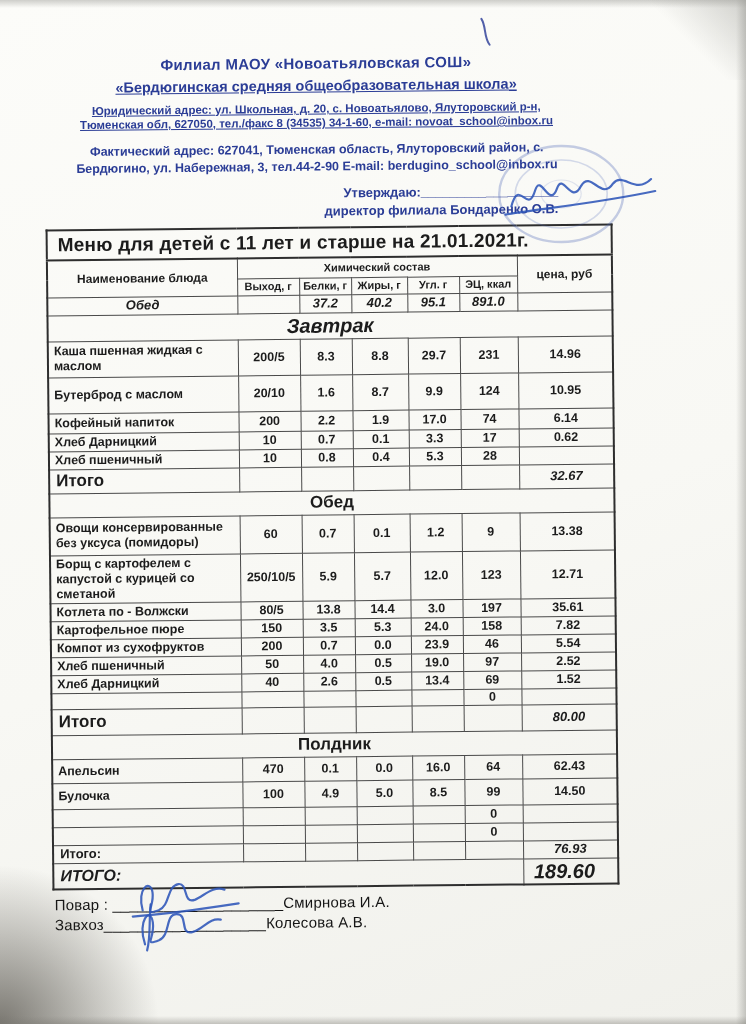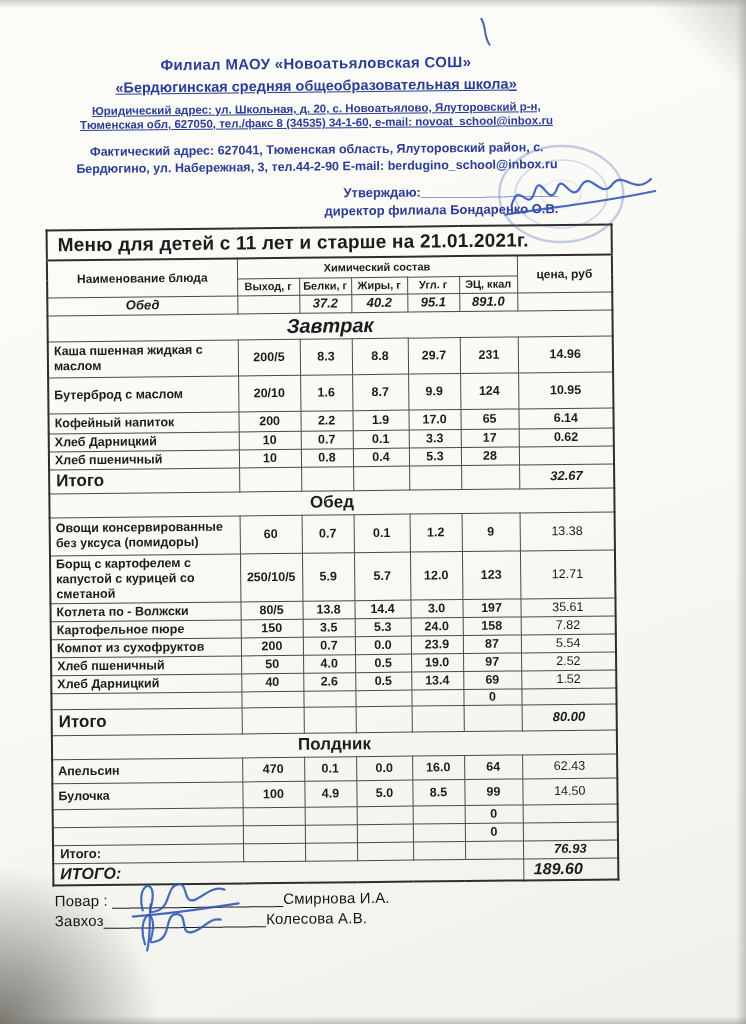--- a/index.html
+++ b/index.html
@@ -49,22 +49,22 @@
   td.h-chem { font-size: 11px; }
   td.h-sub { font-size: 11px; margin-top: 28px; }
   td.h-price { font-size: 12px; }
   tr.day td { font-style: italic; font-size: 13px; }
   td.sec { font-size: 17px; font-weight: bold; }
   td.sec-i { font-size: 20px; font-style: italic; }
   td.tot { text-align: left; font-size: 17px; padding-left: 6px; }
   td.tot-sm { font-size: 13px; }
   td.tot-val { font-style: italic; font-size: 13px; }
   td.grand { font-size: 16px; font-style: italic; text-align: left; padding-left: 6px; }
-  td.grand-val { font-size: 16px; font-style: italic; text-align: left; padding-left: 10px; }
-  td.plain { font-weight: normal; margin-left: 33px; }
+  td.grand-val { font-size: 20px; font-style: italic; text-align: left; padding-left: 10px; }
+  td.plain { font-weight: bold; margin-left: 33px; }
 
   tr.h16 td{height:16px} tr.h17 td{height:17px} tr.h18 td{height:18px}
   tr.h20 td{height:20px} tr.h22 td{height:22px} tr.h24 td{height:24px}
   tr.h26 td{height:26px} tr.h30 td{height:30px} tr.h36 td{height:36px}
   tr.h38 td{height:38px} tr.h48 td{height:48px}
 
   .footer { margin: 6px 0 0 50px; font-size: 15px; color: #161616; }
   .footer .line { margin-top: 3px; letter-spacing: .2px; }
 
   .sig { position: absolute; }
@@ -152,21 +152,21 @@
         <td>9.9</td>
         <td>124</td>
         <td>10.95</td>
       </tr>
       <tr class="h20">
         <td class="name">Кофейный напиток</td>
         <td>200</td>
         <td>2.2</td>
         <td>1.9</td>
         <td>17.0</td>
-        <td>65</td>
+        <td>74</td>
         <td>6.14</td>
       </tr>
       <tr class="h18">
         <td class="name">Хлеб Дарницкий</td>
         <td>10</td>
         <td>0.7</td>
         <td>0.1</td>
         <td>3.3</td>
         <td>17</td>
         <td>0.62</td>
@@ -230,21 +230,21 @@
         <td>24.0</td>
         <td>158</td>
         <td class="plain">7.82</td>
       </tr>
       <tr class="h18">
         <td class="name">Компот из сухофруктов</td>
         <td>200</td>
         <td>0.7</td>
         <td>0.0</td>
         <td>23.9</td>
-        <td>87</td>
+        <td>46</td>
         <td class="plain">5.54</td>
       </tr>
       <tr class="h18">
         <td class="name">Хлеб пшеничный</td>
         <td>50</td>
         <td>4.0</td>
         <td>0.5</td>
         <td>19.0</td>
         <td>97</td>
         <td class="plain">2.52</td>

